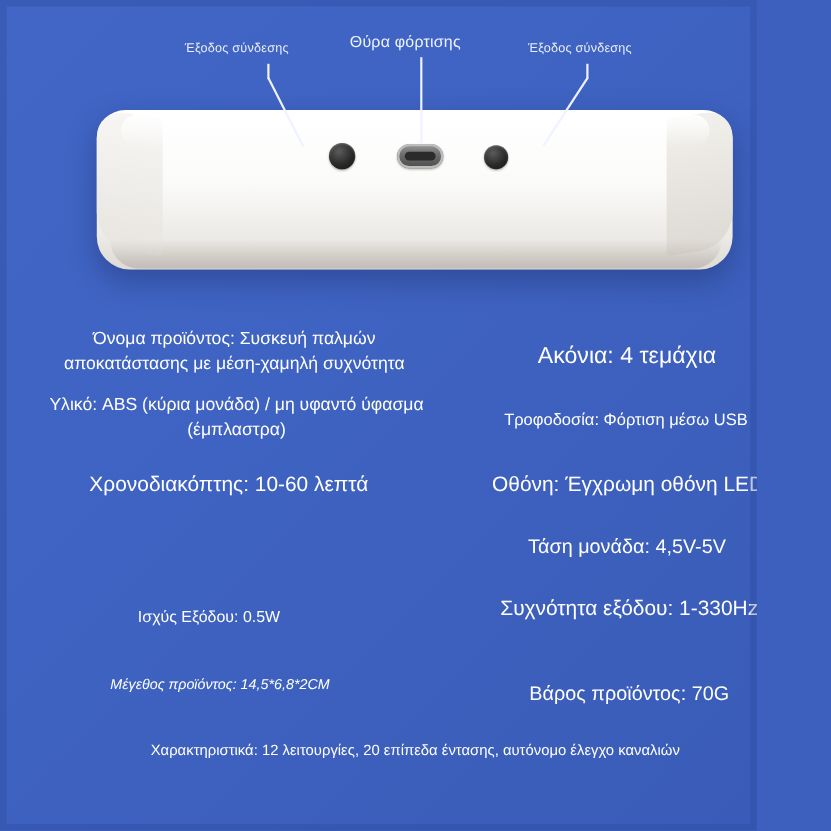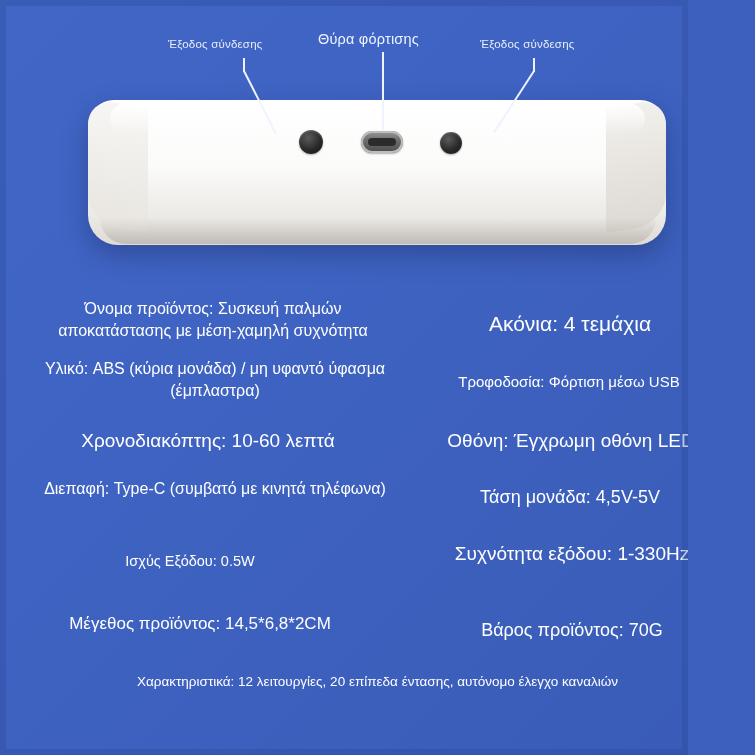--- a/index.html
+++ b/index.html
@@ -170,21 +170,21 @@
   #spec-name      { left: 28px;  top: 10px;  width: 370px; font-size: 16px; }
   #spec-pads      { left: 400px; top: 22px;  width: 340px; font-size: 21px; }
   #spec-material  { left: 40px;  top: 70px;  width: 350px; font-size: 16px; }
   #spec-power     { left: 404px; top: 84px;  width: 330px; font-size: 15px; }
   #spec-timer     { left: 18px;  top: 140s;  width: 380px; font-size: 19px; }
   #spec-screen    { left: 398px; top: 140px; width: 346px; font-size: 19px; }
   #spec-interface { left: 40px;  top: 190px; width: 350px; font-size: 16px; }
   #spec-voltage   { left: 400px; top: 197px; width: 340px; font-size: 18px; }
   #spec-output    { left: 40px;  top: 264px; width: 300px; font-size: 14.5px; }
   #spec-freq      { left: 400px; top: 253px; width: 344px; font-size: 19px; }
-  #spec-size      { left: 40px;  top: 325px; width: 320px; font-size: 17px; }
+  #spec-size      { left: 40px;  top: 325px; width: 320px; font-size: 13px; font-style: italic; }
   #spec-weight    { left: 400px; top: 330px; width: 344px; font-size: 18px; }
   #spec-features  { left: 10px;  top: 385px; width: 735px; font-size: 13.5px; }
 </style>
 </head>
 <body>
 
 <div id="page">
 
   <div class="photo-area">
 
@@ -216,21 +216,20 @@
     <div class="spec col-r" id="spec-pads">Ακόνια: 4 τεμάχια</div>
 
     <div class="spec col-r" id="spec-power">Τροφοδοσία: Φόρτιση μέσω USB</div>
 
     <div class="spec col-l" id="spec-material">Υλικό: ABS (κύρια μονάδα) / μη υφαντό ύφασμα (έμπλαστρα)</div>
 
     <div class="spec col-l" id="spec-timer" style="left:18px; top:140px; width:380px; font-size:19px;">Χρονοδιακόπτης: 10-60 λεπτά</div>
 
     <div class="spec col-r" id="spec-screen">Οθόνη: Έγχρωμη οθόνη LED</div>
 
-    <div class="spec col-l" id="spec-interface">Διεπαφή: Type-C (συμβατό με κινητά τηλέφωνα)</div>
 
     <div class="spec col-r" id="spec-voltage">Τάση μονάδα: 4,5V-5V</div>
 
     <div class="spec col-l" id="spec-output">Ισχύς Εξόδου: 0.5W</div>
 
     <div class="spec col-r" id="spec-freq">Συχνότητα εξόδου: 1-330Hz</div>
 
     <div class="spec col-l" id="spec-size">Μέγεθος προϊόντος: 14,5*6,8*2CM</div>
 
     <div class="spec col-r" id="spec-weight">Βάρος προϊόντος: 70G</div>

